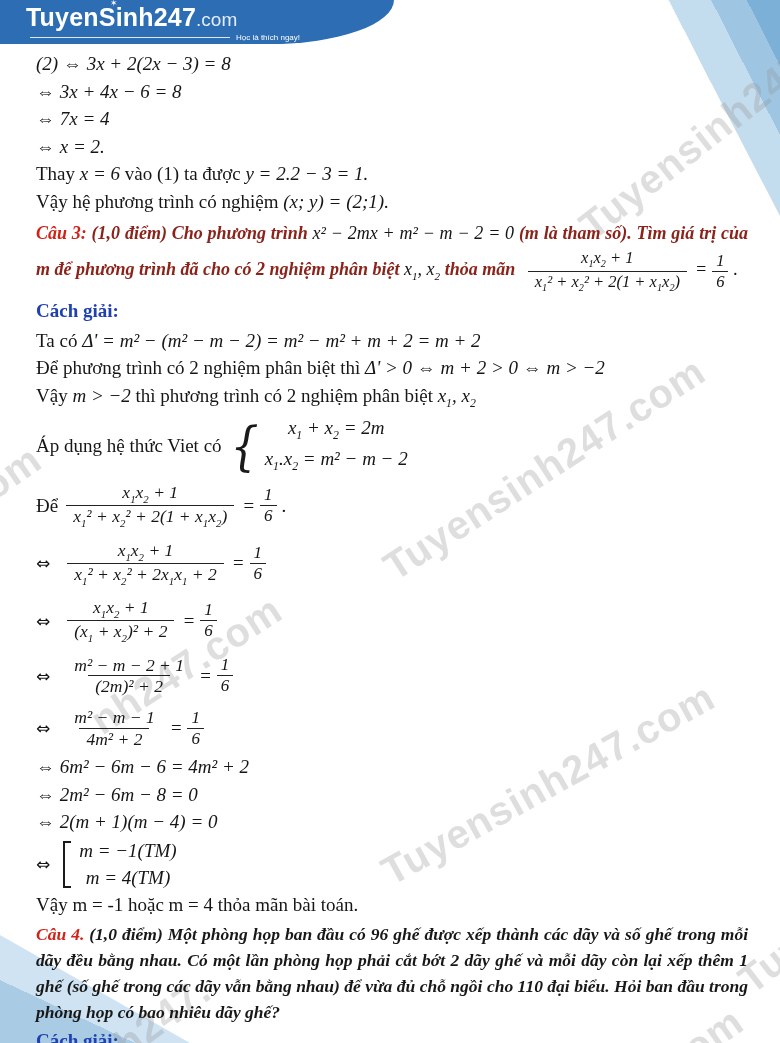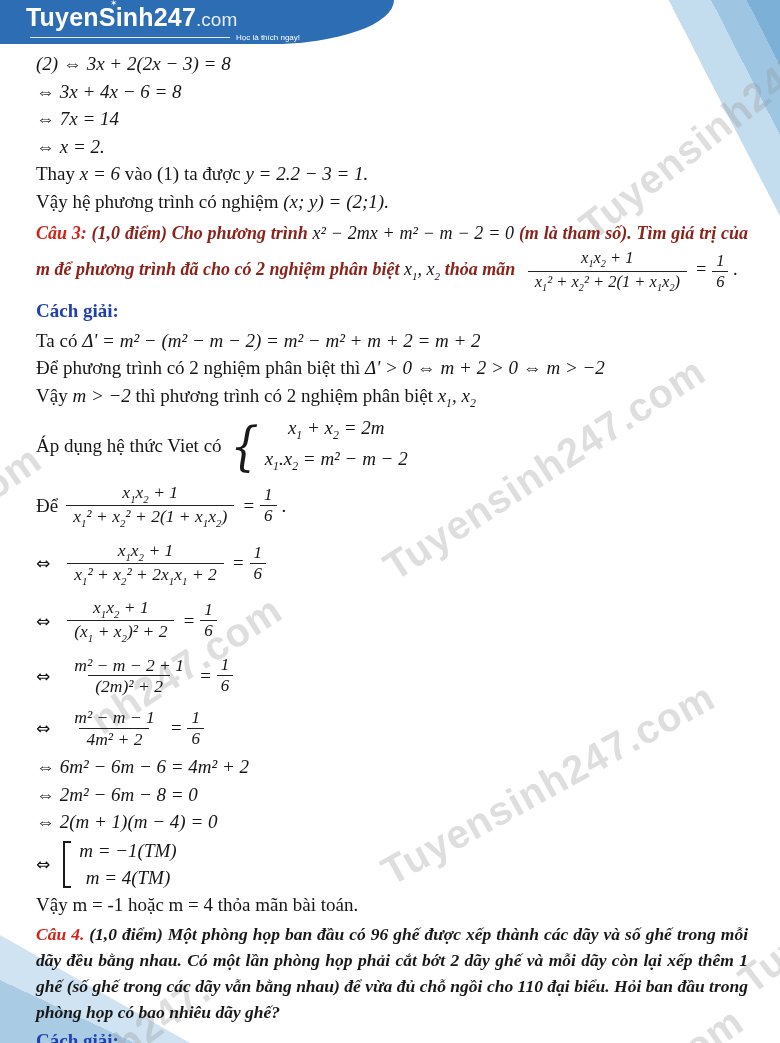--- a/index.html
+++ b/index.html
@@ -95,21 +95,21 @@
   <span class="wm wm3">Tuyensinh247.com</span>
   <span class="wm wm4">om</span>
   <span class="wm wm5">om</span>
   <span class="wm wm6">sinh247.</span>
   <span class="wm wm7">Tuy</span>
 
   <div class="content">
 
     <div class="mline">(2) ⇔ 3x + 2(2x − 3) = 8</div>
     <div class="mline">⇔ 3x + 4x − 6 = 8</div>
-    <div class="mline">⇔ 7x = 14</div>
+    <div class="mline">⇔ 7x = 4</div>
     <div class="mline">⇔ x = 2.</div>
 
     <div class="tline"><span class="rm">Thay </span><span class="mt">x = 6</span><span class="rm"> vào (1) ta được </span><span class="mt">y = 2.2 − 3 = 1.</span></div>
     <div class="tline"><span class="rm">Vậy hệ phương trình có nghiệm </span><span class="mt">(x; y) = (2;1).</span></div>
 
     <p class="q"><span class="qlabel">Câu 3:</span><span> (1,0 điểm) Cho phương trình </span><span class="mt">x² − 2mx + m² − m − 2 = 0</span><span> (m là tham số). Tìm giá trị của m để phương trình đã cho có 2 nghiệm phân biệt </span><span class="mt">x<sub>1</sub>, x<sub>2</sub></span><span> thỏa mãn </span><span class="frac inq">
           <span class="num">x<sub>1</sub>x<sub>2</sub> + 1</span>
           <span class="den">x<sub>1</sub>² + x<sub>2</sub>² + 2(1 + x<sub>1</sub>x<sub>2</sub>)</span>
         </span><span class="mt">=</span><span class="frac small inq">
           <span class="num">1</span>

